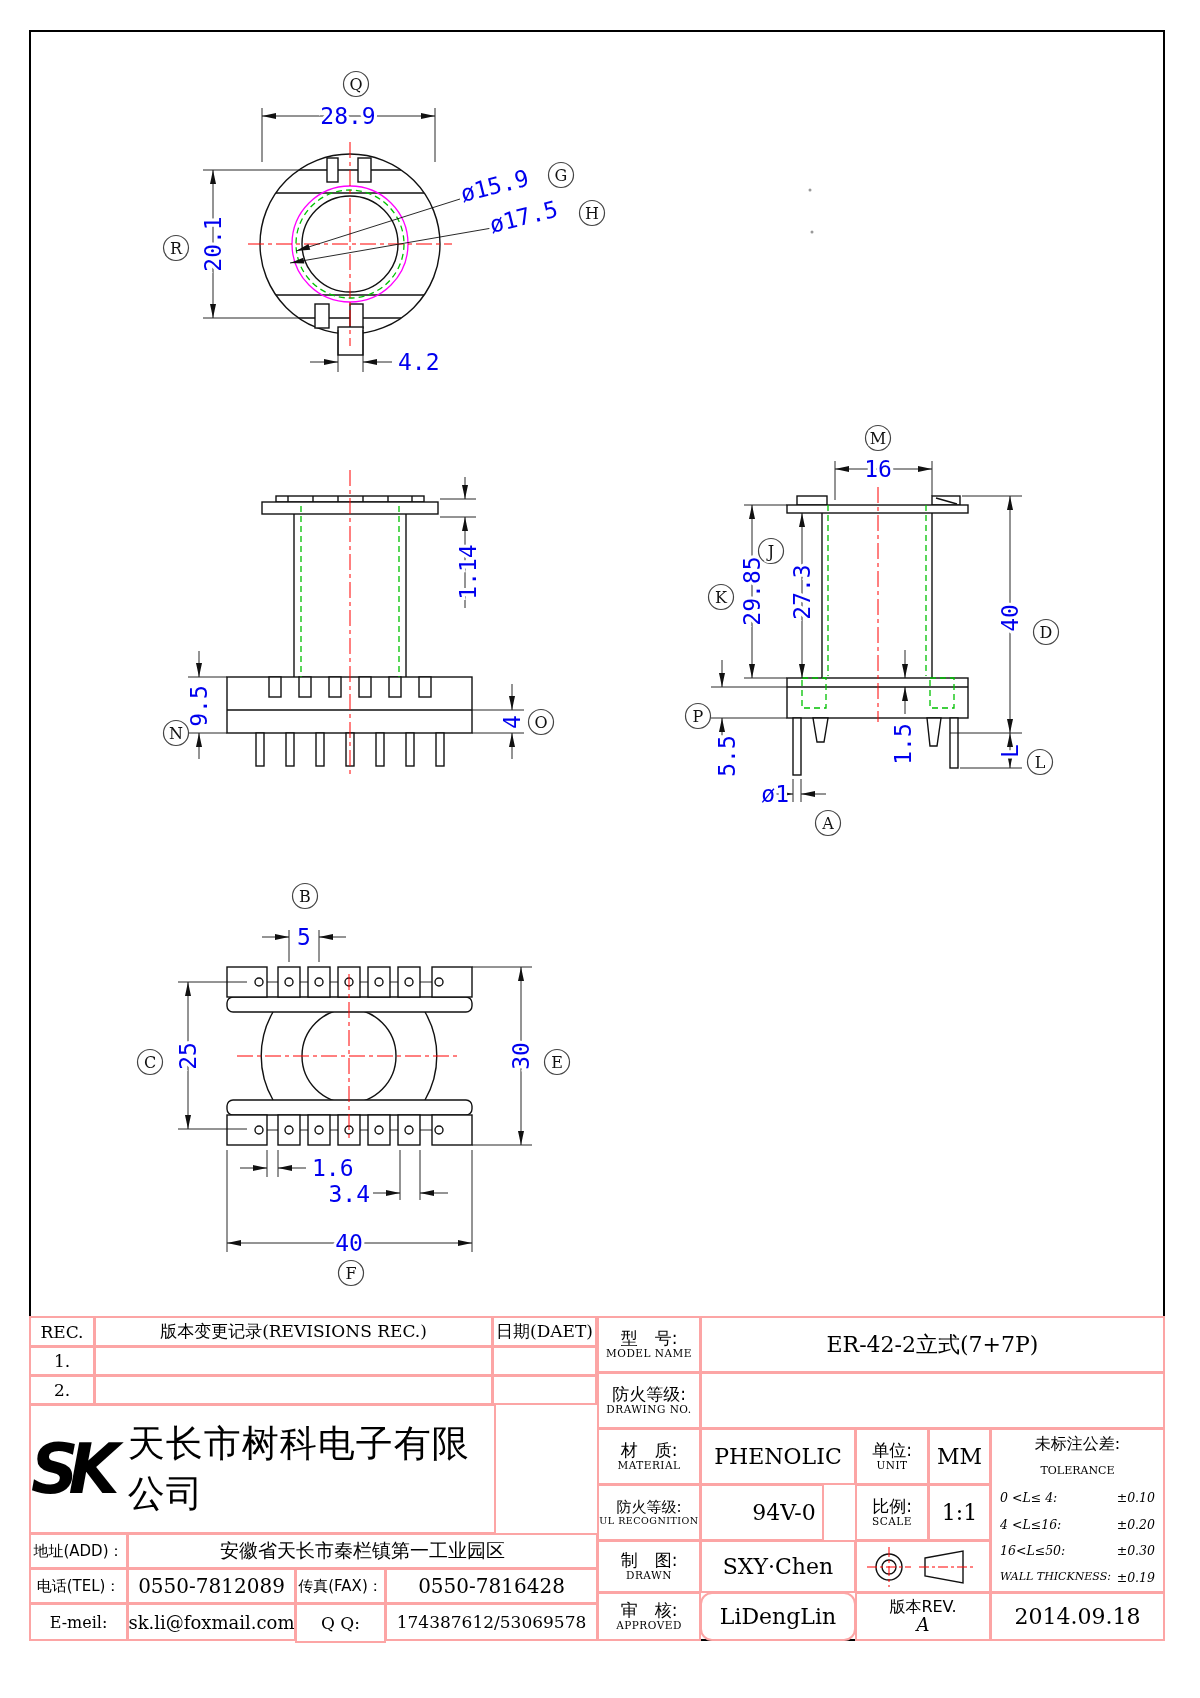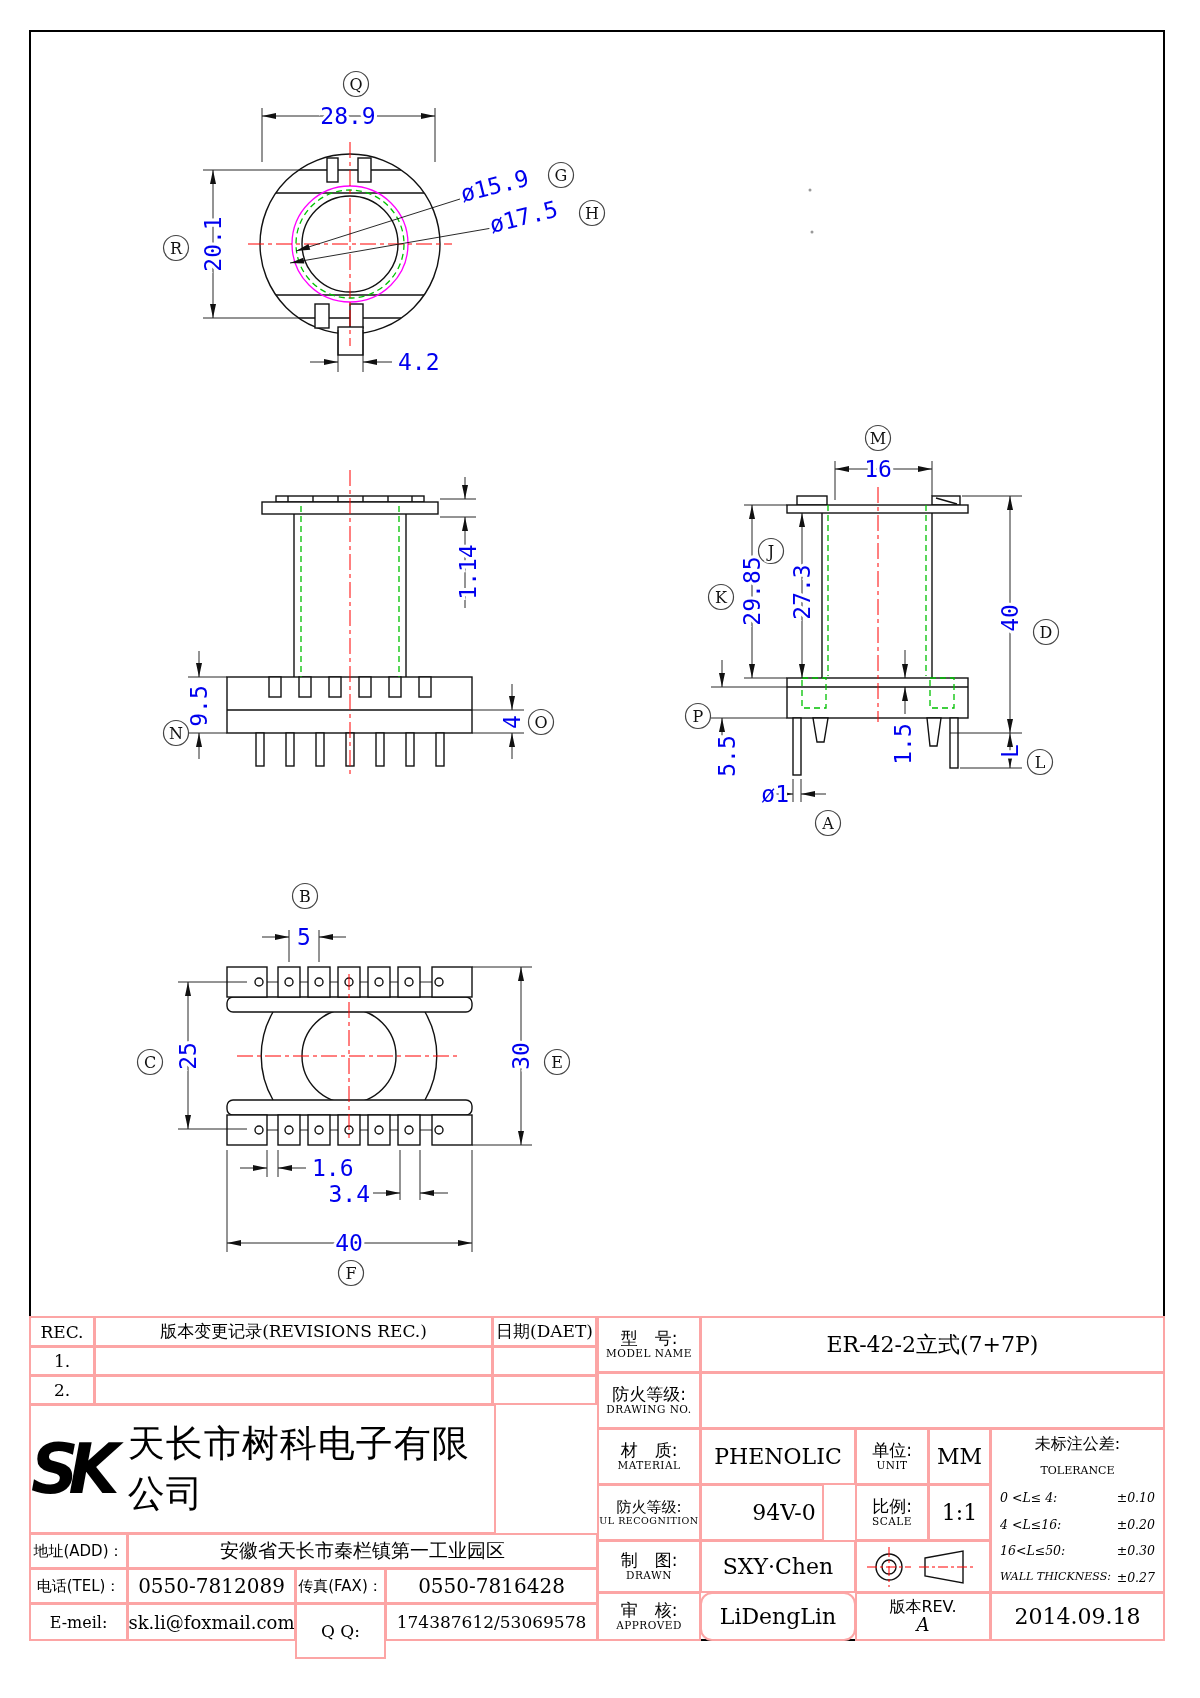--- a/index.html
+++ b/index.html
@@ -375,21 +375,21 @@
   </div>
 
   <div class="cell small-cn" style="left:29px;top:1533px;width:99px;height:36px;">地址(ADD)：</div>
   <div class="cell" style="left:127px;top:1533px;width:471px;height:36px;font-size:19px;font-family:'DejaVu Sans',sans-serif;">安徽省天长市秦栏镇第一工业园区</div>
   <div class="cell small-cn" style="left:29px;top:1568px;width:99px;height:36px;">电话(TEL)：</div>
   <div class="cell val" style="left:127px;top:1568px;width:169px;height:36px;">0550-7812089</div>
   <div class="cell small-cn" style="left:295px;top:1568px;width:91px;height:36px;">传真(FAX)：</div>
   <div class="cell val" style="left:385px;top:1568px;width:213px;height:36px;">0550-7816428</div>
   <div class="cell" style="left:29px;top:1603px;width:99px;height:38px;font-size:16px;">E-meil:</div>
   <div class="cell val" style="left:127px;top:1603px;width:169px;height:38px;font-size:18px;">sk.li@foxmail.com</div>
-  <div class="cell" style="left:295px;top:1603px;width:91px;height:56px;font-size:17px;">Q Q:</div>
+  <div class="cell" style="left:295px;top:1603px;width:91px;height:40px;font-size:17px;">Q Q:</div>
   <div class="cell val" style="left:385px;top:1603px;width:213px;height:38px;font-size:17px;">174387612/53069578</div>
 
   <div class="cell lbl" style="left:597px;top:1316px;width:104px;height:57px;">
     <span class="cn">型　号:</span>
       <span class="en">MODEL NAME</span>
   </div>
   <div class="cell valbig" style="left:700px;top:1316px;width:465px;height:57px;">ER-42-2立式(7+7P)</div>
   <div class="cell lbl" style="left:597px;top:1372px;width:104px;height:57px;">
     <span class="cn">防火等级:</span>
       <span class="en">DRAWING NO.</span>
@@ -455,16 +455,16 @@
     <span class="tolrow">
         <span>4 &lt;L≤16:</span>
         <span>±0.20</span>
       </span>
     <span class="tolrow">
         <span>16&lt;L≤50:</span>
         <span>±0.30</span>
       </span>
     <span class="tolrow">
         <span style="font-size:11px;">WALL THICKNESS:</span>
-        <span>±0.27</span>
+        <span>±0.19</span>
       </span>
   </div>
 </div>
 
 </body></html>

